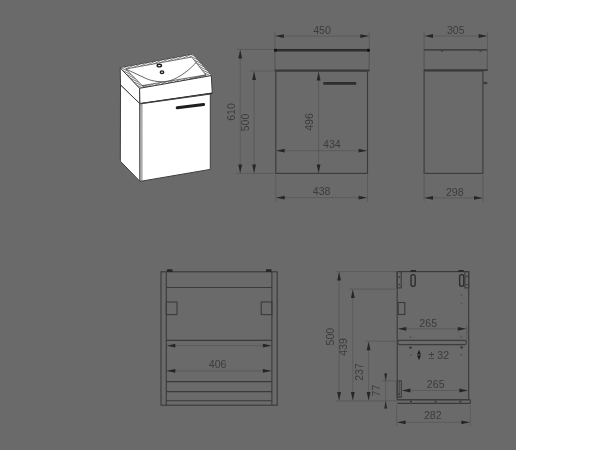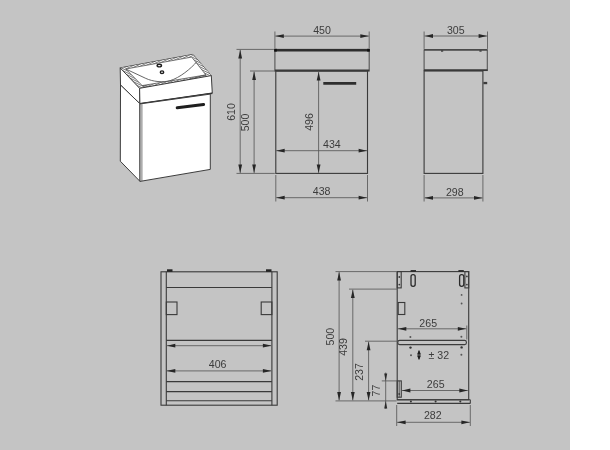--- a/index.html
+++ b/index.html
@@ -1,16 +1,16 @@
 <!DOCTYPE html>
 <html><head>
 <meta charset="utf-8">
 <style>
   html,body{margin:0;padding:0;background:#ffffff;}
-  #page{width:570px;height:450px;position:relative;background:#7dd3fc;overflow:hidden;filter:grayscale(1);}
+  #page{width:516px;height:450px;position:relative;background:#4d7c0f;overflow:hidden;filter:grayscale(1);}
   svg{display:block;}
   text{font-family:"Liberation Sans",sans-serif;fill:#3c3c3c;}
 </style>
 </head>
 <body>
 <div id="page">
 <svg width="610" height="450" viewBox="0 0 610 450">
 <defs>
   <marker id="ar" viewBox="-9 -2.5 9 5" markerWidth="9" markerHeight="5" refX="0" refY="0" orient="auto-start-reverse" markerUnits="userSpaceOnUse">
     <path d="M0,0 L-8.5,1.9 L-8.5,-1.9 Z" fill="#262626"></path>

